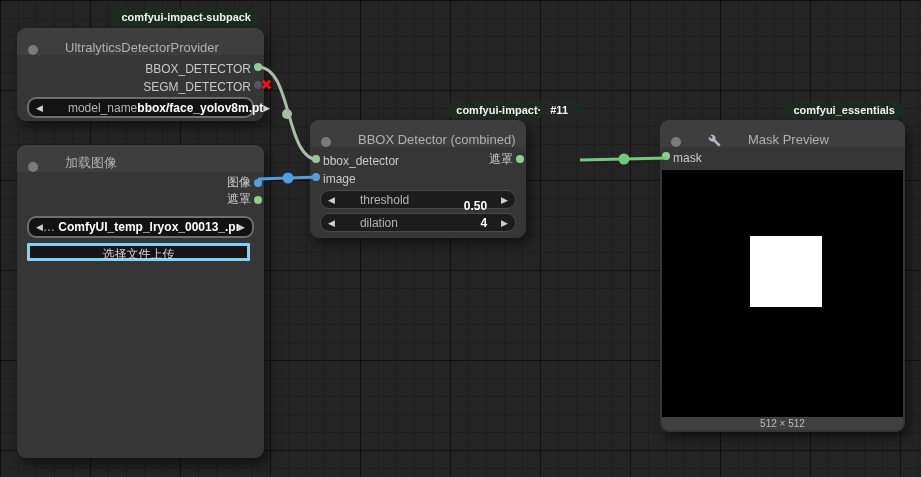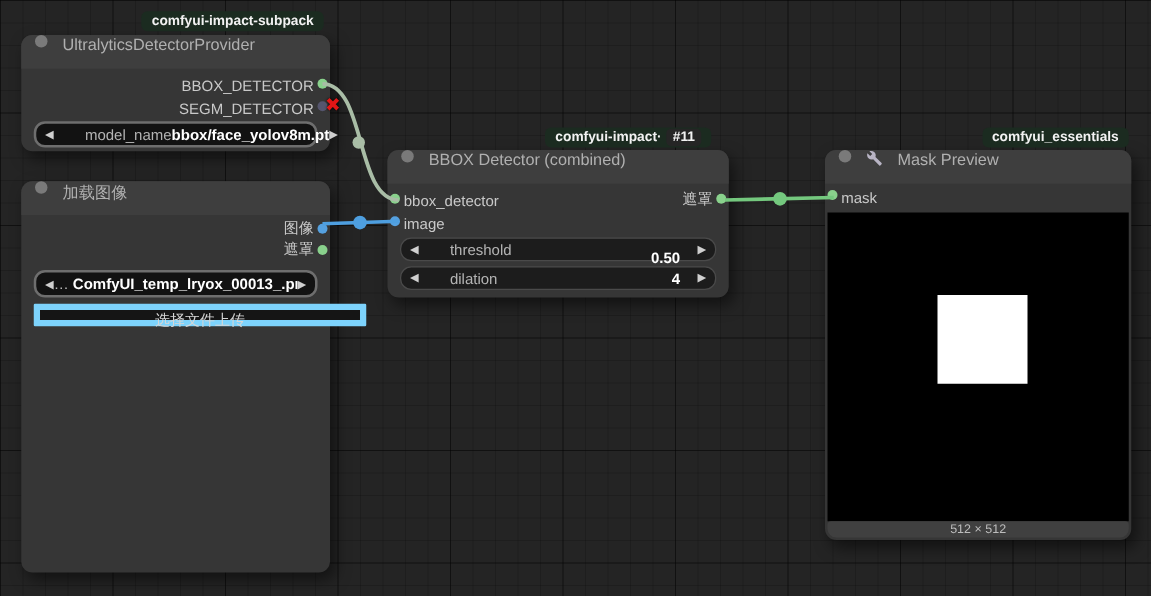--- a/index.html
+++ b/index.html
@@ -10,21 +10,21 @@
     background-image:
       linear-gradient(rgba(0,0,0,.42) 1px,transparent 1px),
       linear-gradient(90deg,rgba(0,0,0,.42) 1px,transparent 1px),
       linear-gradient(rgba(0,0,0,.16) 1px,transparent 1px),
       linear-gradient(90deg,rgba(0,0,0,.16) 1px,transparent 1px);
     background-size:90px 90px,90px 90px,18px 18px,18px 18px;
   }
   .node{position:absolute;background:#363636;border-radius:9px;
     box-shadow:4px 6px 12px rgba(0,0,0,.5);z-index:10;}
   .node-title{height:27px;background:#3e3e3e;border-radius:9px 9px 0 0;
-    display:flex;align-items:flex-start;gap:12px;padding:0 11px;
+    display:flex;align-items:flex-end;gap:27px;padding:0 11px;
     color:#b0b0b0;font-size:13px;white-space:nowrap;}
   .tdot{width:10px;height:10px;border-radius:50%;background:#7a7a7a;flex:0 0 auto;}
   .slot-row{position:relative;height:18px;display:flex;align-items:flex-end;
     color:#c9c9c9;font-size:12px;}
   .slot-row.out{justify-content:flex-end;padding-right:13px;}
   .slot-row.in{justify-content:flex-start;padding-left:13px;}
   .dot{position:absolute;width:8px;height:8px;border-radius:50%;top:50%;
     transform:translateY(-50%);}
   .dot.o{right:2px;} .dot.i{left:2px;}
   .green{background:#89d18c;} .blue{background:#55a1e0;} .slate{background:#55556e;}
@@ -42,21 +42,21 @@
   #wires{position:absolute;left:0;top:0;z-index:50;pointer-events:none;}
   .errx{position:absolute;z-index:60;color:#e31616;font-weight:bold;
     font-size:15px;line-height:1;text-shadow:0 0 2px #000;}
 </style>
 </head>
 <body>
 
 <div class="badge" style="right:662px;top:9px;">
   <span>comfyui-impact-subpack</span>
 </div>
-<div class="badge" style="right:352px;top:102px;">
+<div class="badge" style="right:340px;top:102px;">
   <span>comfyui-impact·</span><span class="idseg">#11</span>
 </div>
 <div class="badge" style="right:18px;top:102px;">
   <span>comfyui_essentials</span>
 </div>
 
 <div class="node" style="left:17px;top:28px;width:247px;height:93px;">
   <div class="node-title">
     <span class="tdot"></span>
     <span>UltralyticsDetectorProvider</span>
@@ -95,27 +95,27 @@
       <span class="dot o green"></span>
     </div>
     <div class="widget pillbold" style="margin-top:8px;height:18px;">
       <span class="arr">◀</span>
       <span style="flex:1;text-align:center;white-space:nowrap;overflow:hidden;">
         <span style="color:#bdbdbd;">…</span>
         <span class="wvalue">ComfyUI_temp_lryox_00013_.png</span>
       </span>
       <span class="arr">▶</span>
     </div>
-    <button style="display:block;width:266px;margin:5px 10px 0;height:18px;
-      background:#151515;border:5px solid #7dd3fc;color:#d6d6d6;font-size:12px;
+    <button style="display:block;width:223px;margin:5px 10px 0;height:18px;
+      background:#151515;border:3px solid #7dd3fc;color:#d6d6d6;font-size:12px;
       font-family:inherit;padding:0;border-radius:1px;cursor:pointer;">选择文件上传</button>
   </div>
 </div>
 
-<div class="node" style="left:310px;top:120px;width:273px;height:118px;">
+<div class="node" style="left:310px;top:120px;width:216px;height:118px;">
   <div class="node-title">
     <span class="tdot"></span>
     <span>BBOX Detector (combined)</span>
   </div>
   <div style="padding-top:3px;">
     <div class="slot-row in" style="justify-content:space-between;padding-right:13px;">
       <span>bbox_detector</span>
       <span>遮罩</span>
       <span class="dot i green"></span>
       <span class="dot o green"></span>

